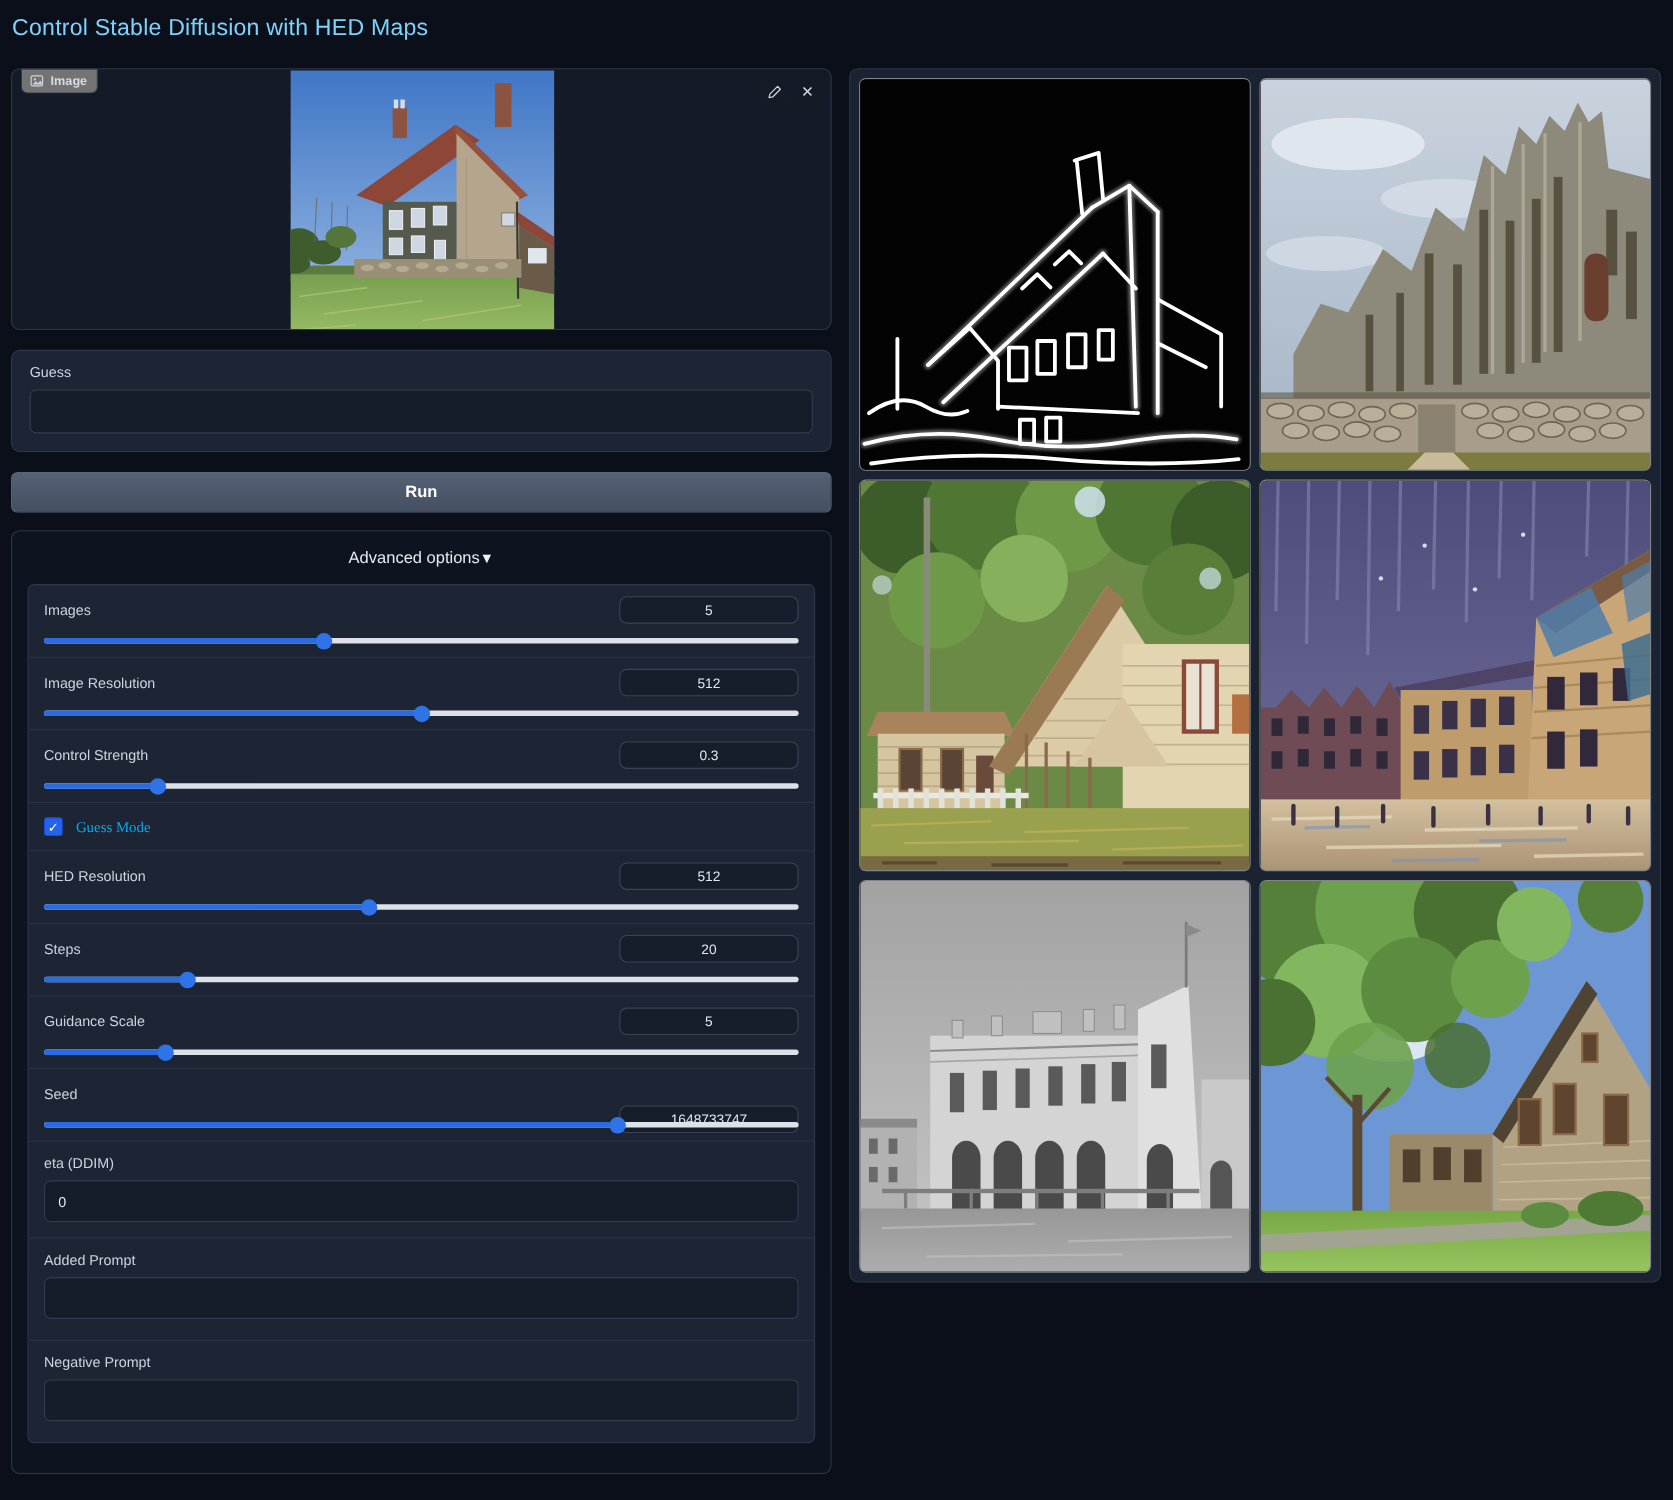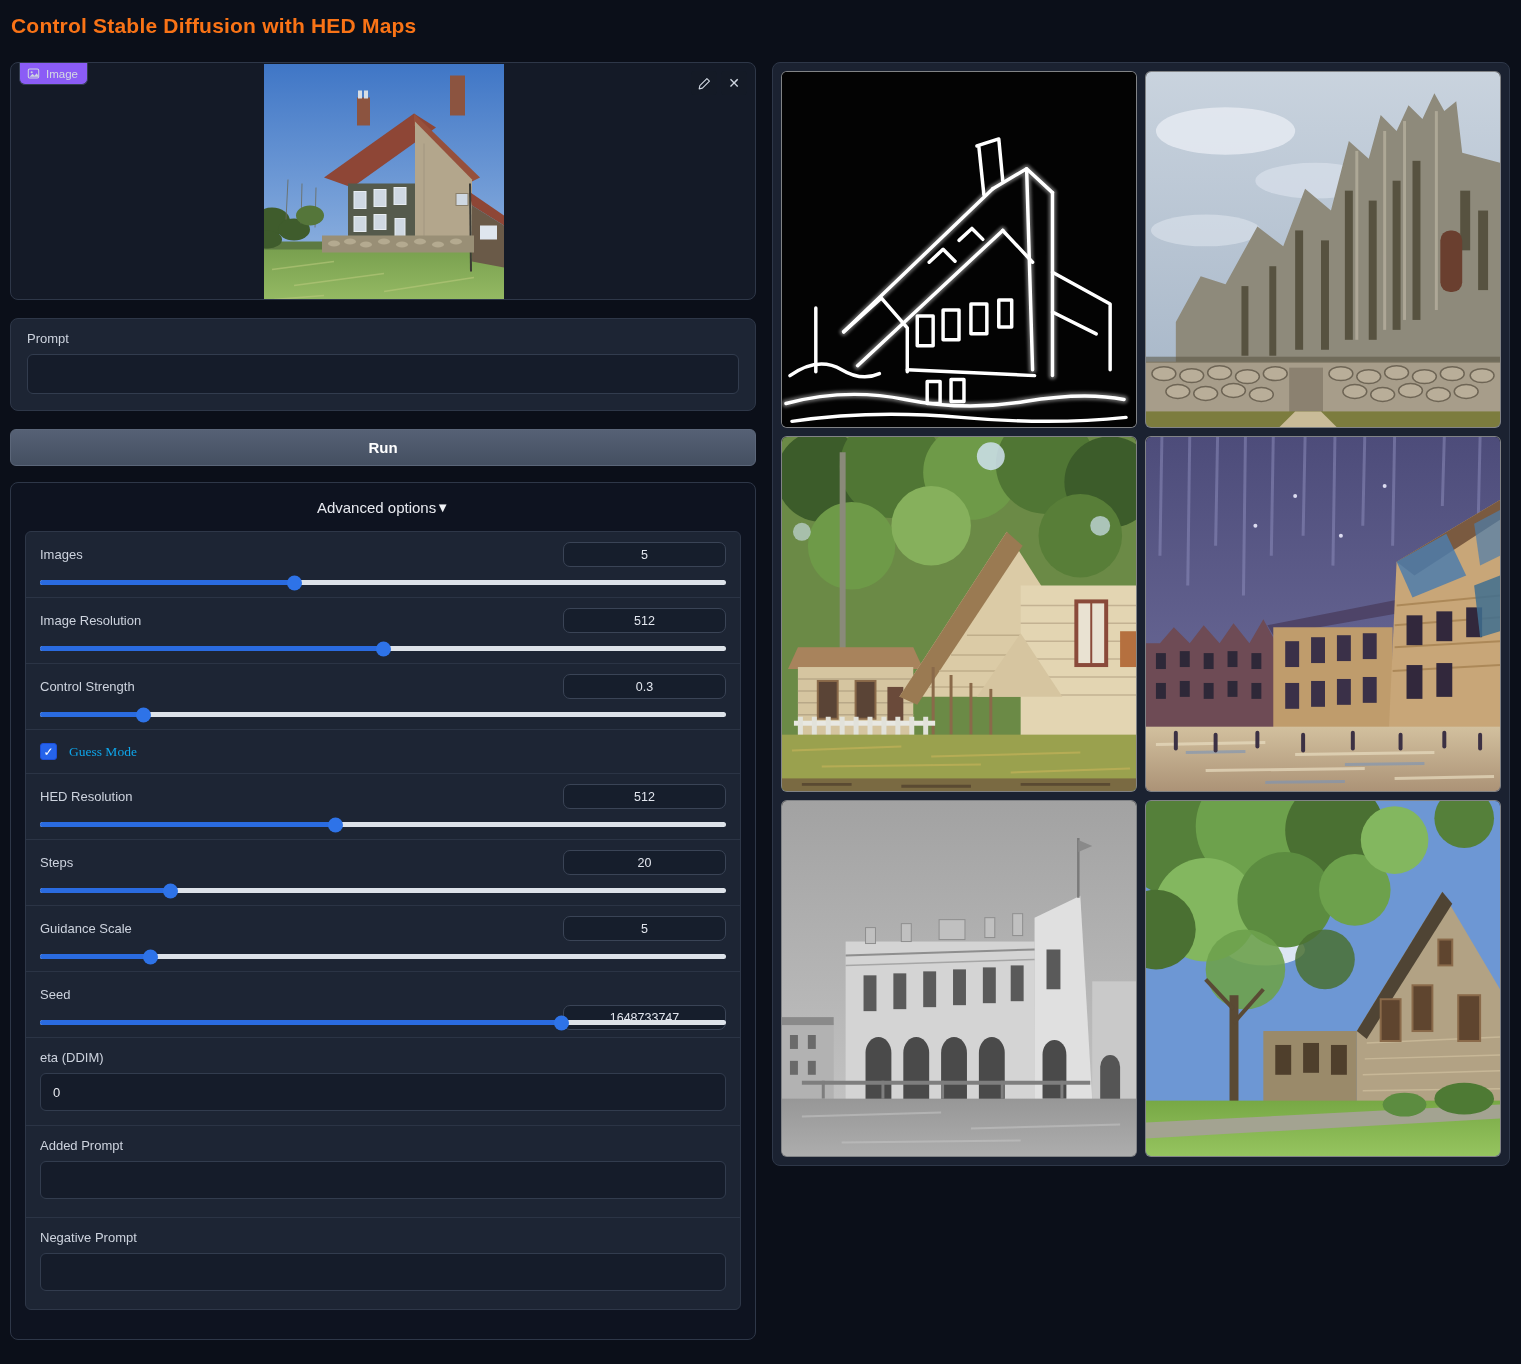--- a/index.html
+++ b/index.html
@@ -6,35 +6,35 @@
   html,body { width:1521px; height:1364px; }
   body {
     position:relative;
     background:#0b0f19;
     font-family:"Liberation Sans", sans-serif;
     color:#e8eaf0;
     overflow:hidden;
   }
   .page-title {
     position:absolute; left:11px; top:14px;
-    font-size:21px; font-weight:700; color:#f97316; letter-spacing:.2px;
+    font-size:21px; font-weight:400; color:#7dd3fc; letter-spacing:.2px;
   }
   .panel {
     position:absolute; background:#1d2534;
     border:1px solid #2e3748; border-radius:8px;
   }
   
   .image-block { left:10px; top:62px; width:746px; height:238px; background:#141a27; overflow:hidden; }
   .image-chip {
     position:absolute; left:8px; top:0; z-index:3;
     display:flex; align-items:flex-end; gap:6px;
     padding:4px 9px 4px 7px;
-    background:#8b5cf6; border:1px solid #333d4f; border-top:none;
+    background:#737373; border:1px solid #333d4f; border-top:none;
     border-radius:0 0 6px 6px;
-    font-size:11.5px; color:#d5dae3;
+    font-size:11.5px; color:#d5dae3;font-weight:bold;
   }
   .image-chip svg { display:block; }
   .image-actions { position:absolute; right:8px; top:8px; z-index:3; display:flex; gap:4px; }
   .icon-btn {
     width:26px; height:24px; display:flex; align-items:center; justify-content:center;
     background:rgba(20,26,39,.6); border:none; border-radius:4px;
     color:#cfd6e0; font-size:14px; cursor:pointer;
   }
   .photo-wrap { position:absolute; left:253px; top:1px; width:240px; height:235px; }
   .photo-wrap svg { width:100%; height:100%; display:block; }
@@ -208,21 +208,21 @@
         <line x1="24" y1="116" x2="22" y2="156"></line>
           <line x1="38" y1="120" x2="37" y2="160"></line>
           <line x1="52" y1="124" x2="51" y2="164"></line>
       </g>
       <ellipse cx="46" cy="152" rx="14" ry="10" fill="#55763a"></ellipse>
     </svg>
   </div>
 </div>
 
 <div class="panel prompt-block">
-  <span class="field-label">Prompt</span>
+  <span class="field-label">Guess</span>
   <textarea class="text-input" rows="1" placeholder="" style=""></textarea>
 </div>
 
 <button class="run-button">Run</button>
 
 <div class="panel advanced-block">
   <div class="accordion-header">
     <span class="accordion-title">Advanced options</span>
     <span class="accordion-arrow">▼</span>
   </div>

